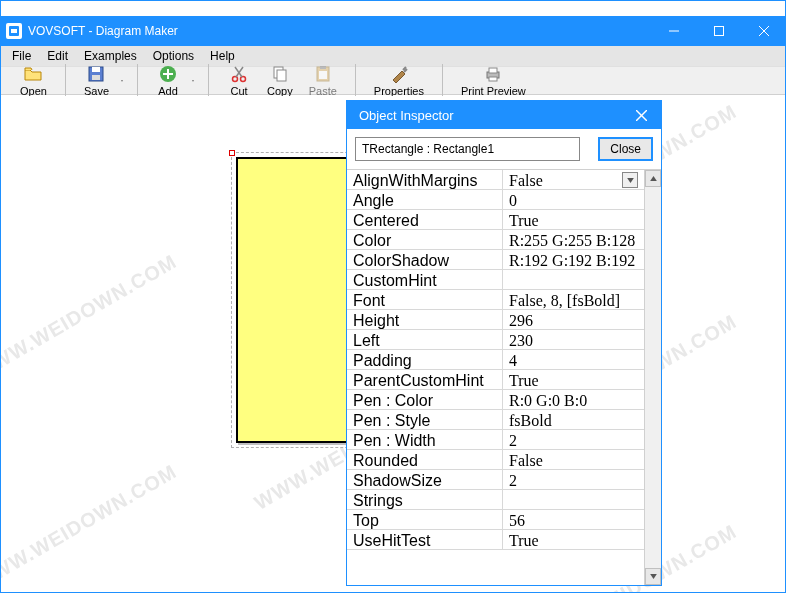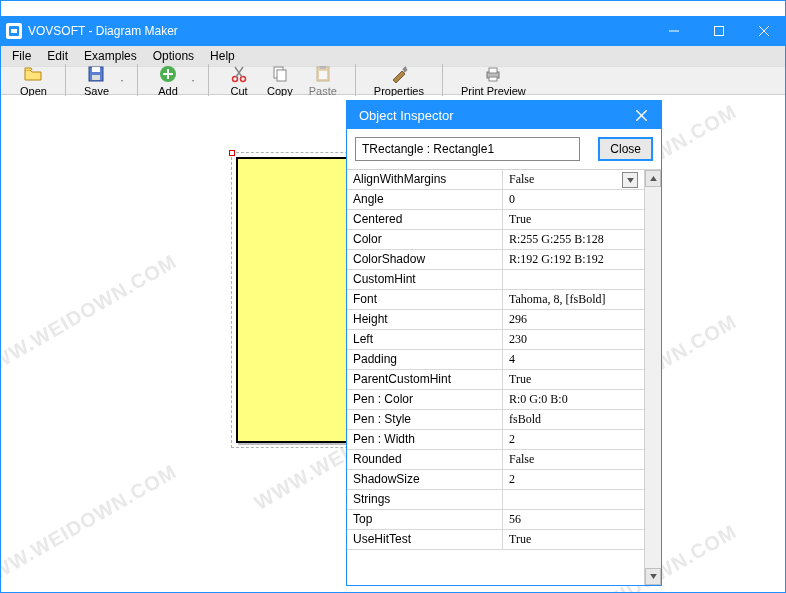--- a/index.html
+++ b/index.html
@@ -168,21 +168,21 @@
   overflow: hidden;
 }
 .prop-grid {
   flex: 1;
   overflow: hidden;
 }
 .prop-row {
   display: flex;
   height: 20px;
   border-bottom: 1px solid #d8d8d8;
-  font-size: 12px;
+  font-size: 16px;
 }
 .prop-name {
   width: 156px;
   padding: 2px 6px;
   border-right: 1px solid #d8d8d8;
 }
 .prop-val {
   flex: 1;
   padding: 2px 6px;
   display: flex;
@@ -428,21 +428,21 @@
         </div>
         <div class="prop-row">
           <div class="prop-name">CustomHint</div>
           <div class="prop-val">
             <span></span>
           </div>
         </div>
         <div class="prop-row">
           <div class="prop-name">Font</div>
           <div class="prop-val">
-            <span>Tahoma, 8, [fsBold]</span>
+            <span>False, 8, [fsBold]</span>
           </div>
         </div>
         <div class="prop-row">
           <div class="prop-name">Height</div>
           <div class="prop-val">
             <span>296</span>
           </div>
         </div>
         <div class="prop-row">
           <div class="prop-name">Left</div>

